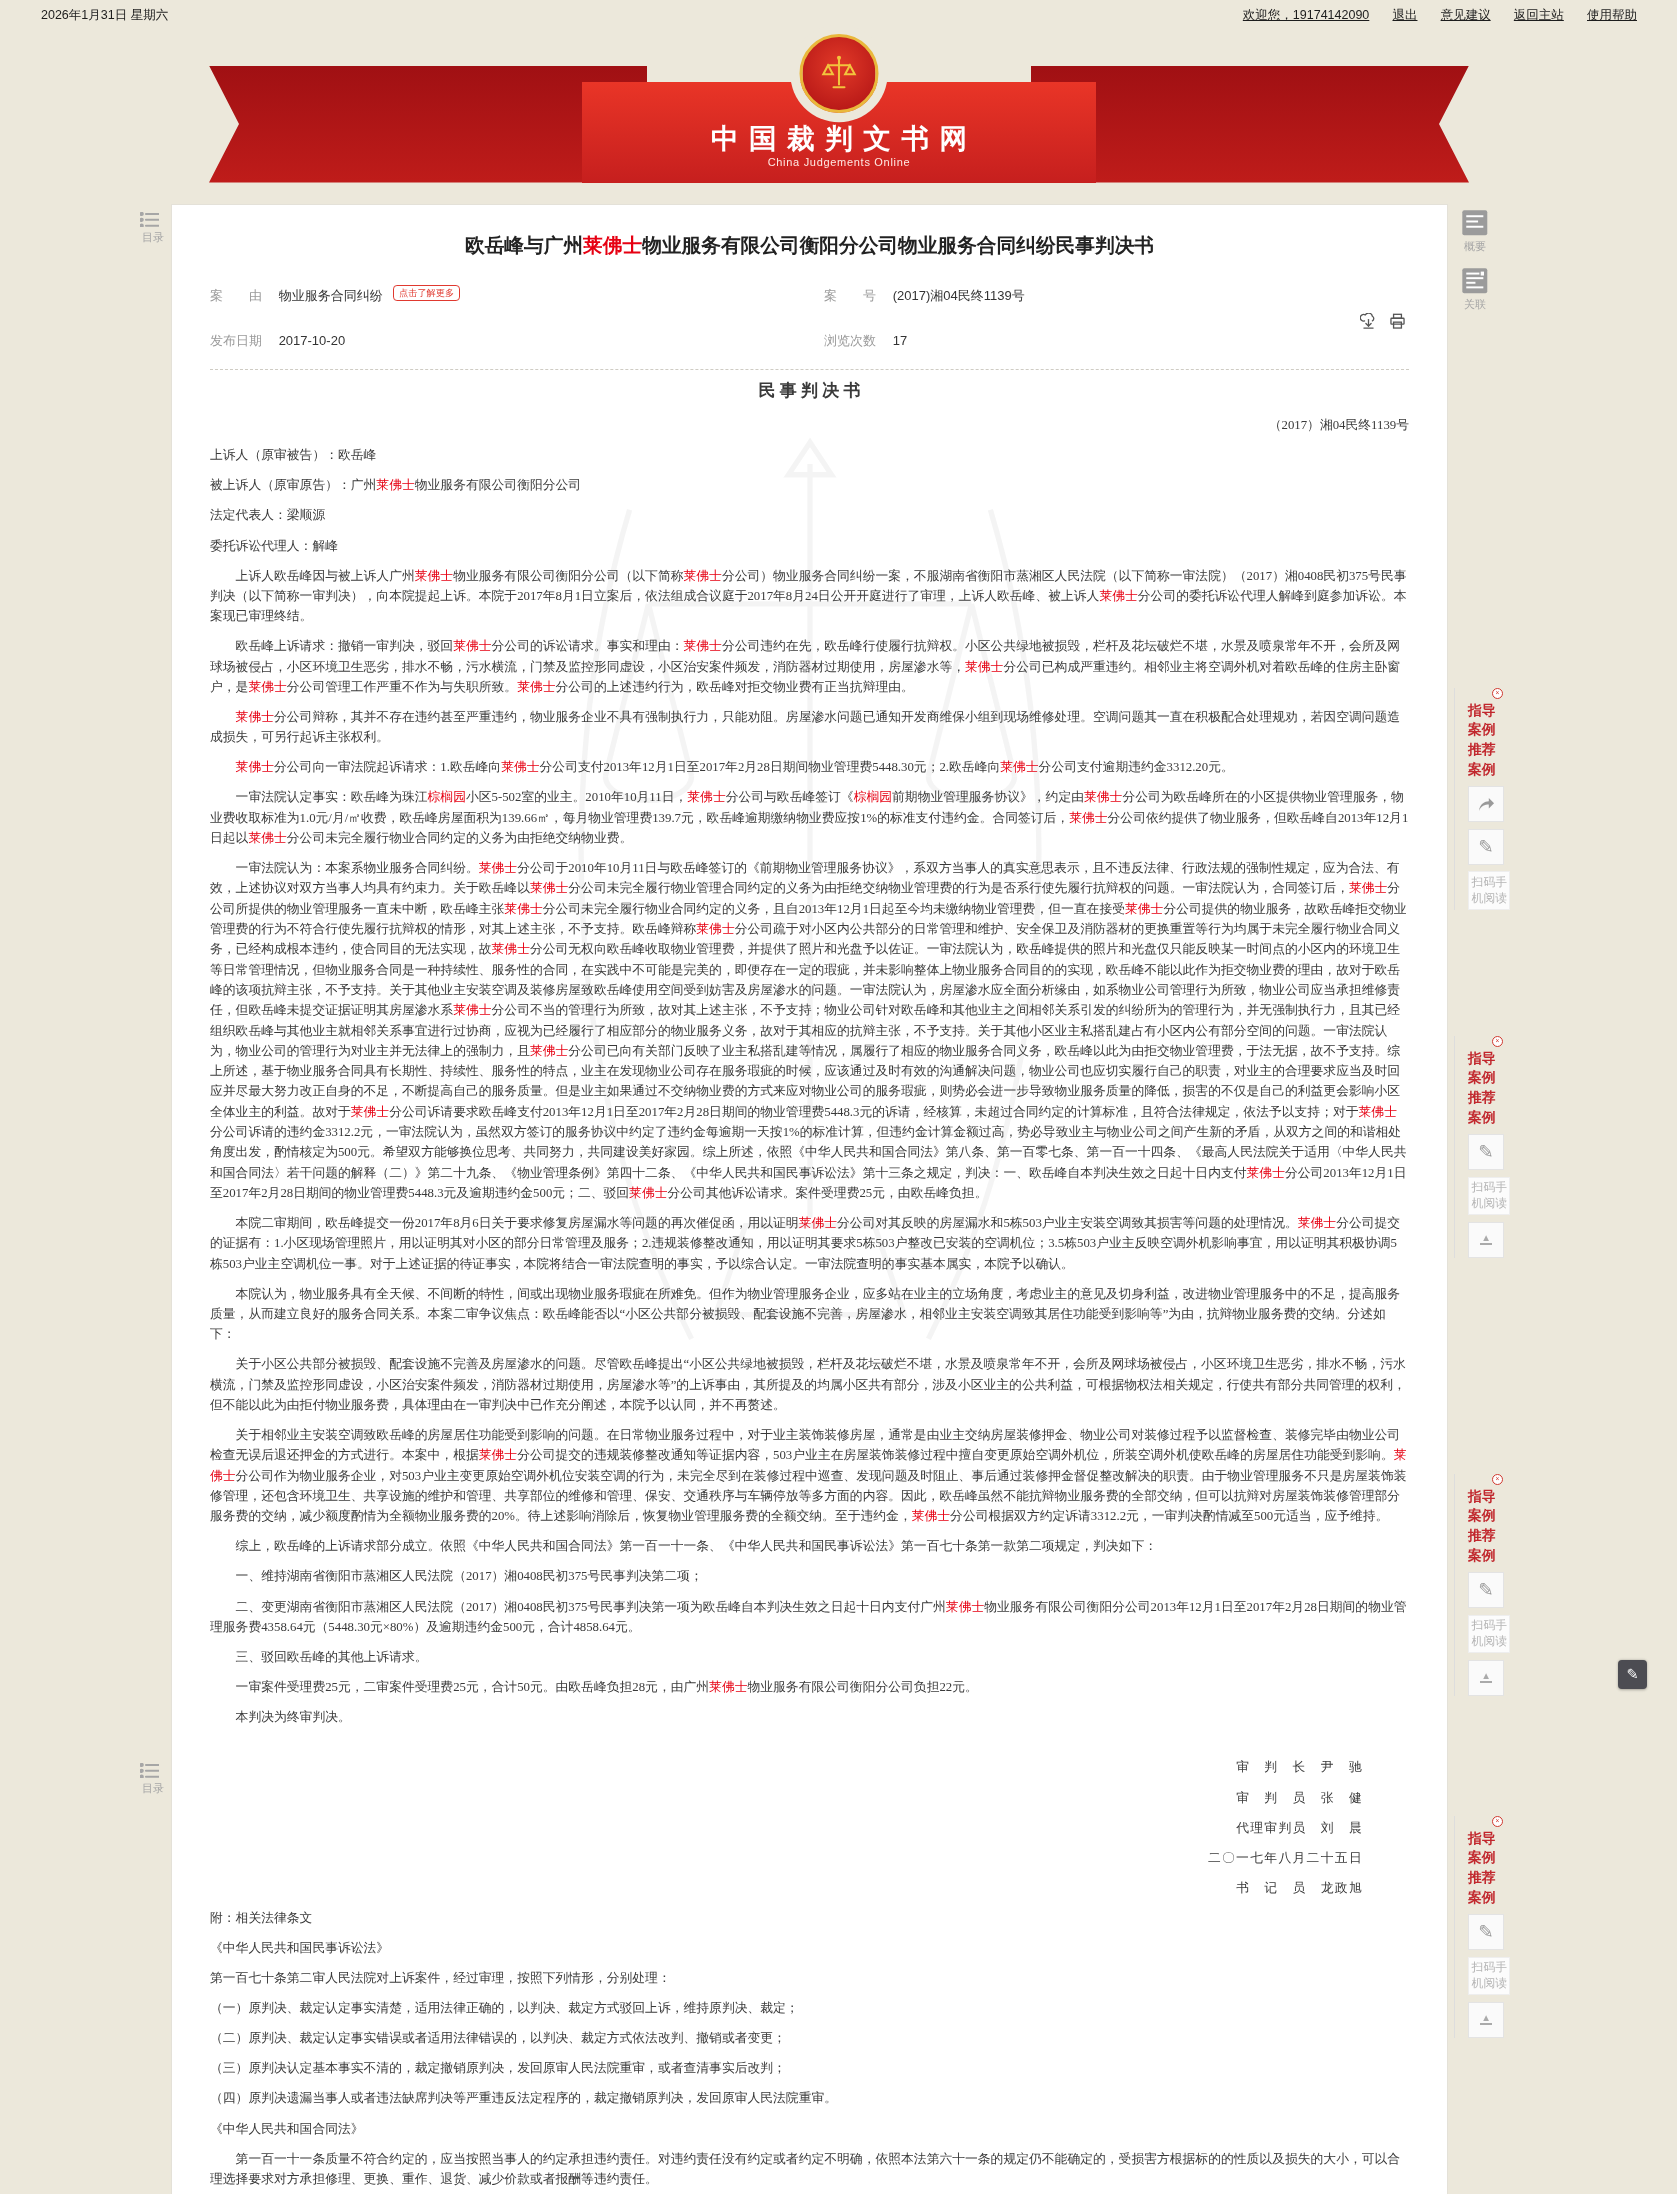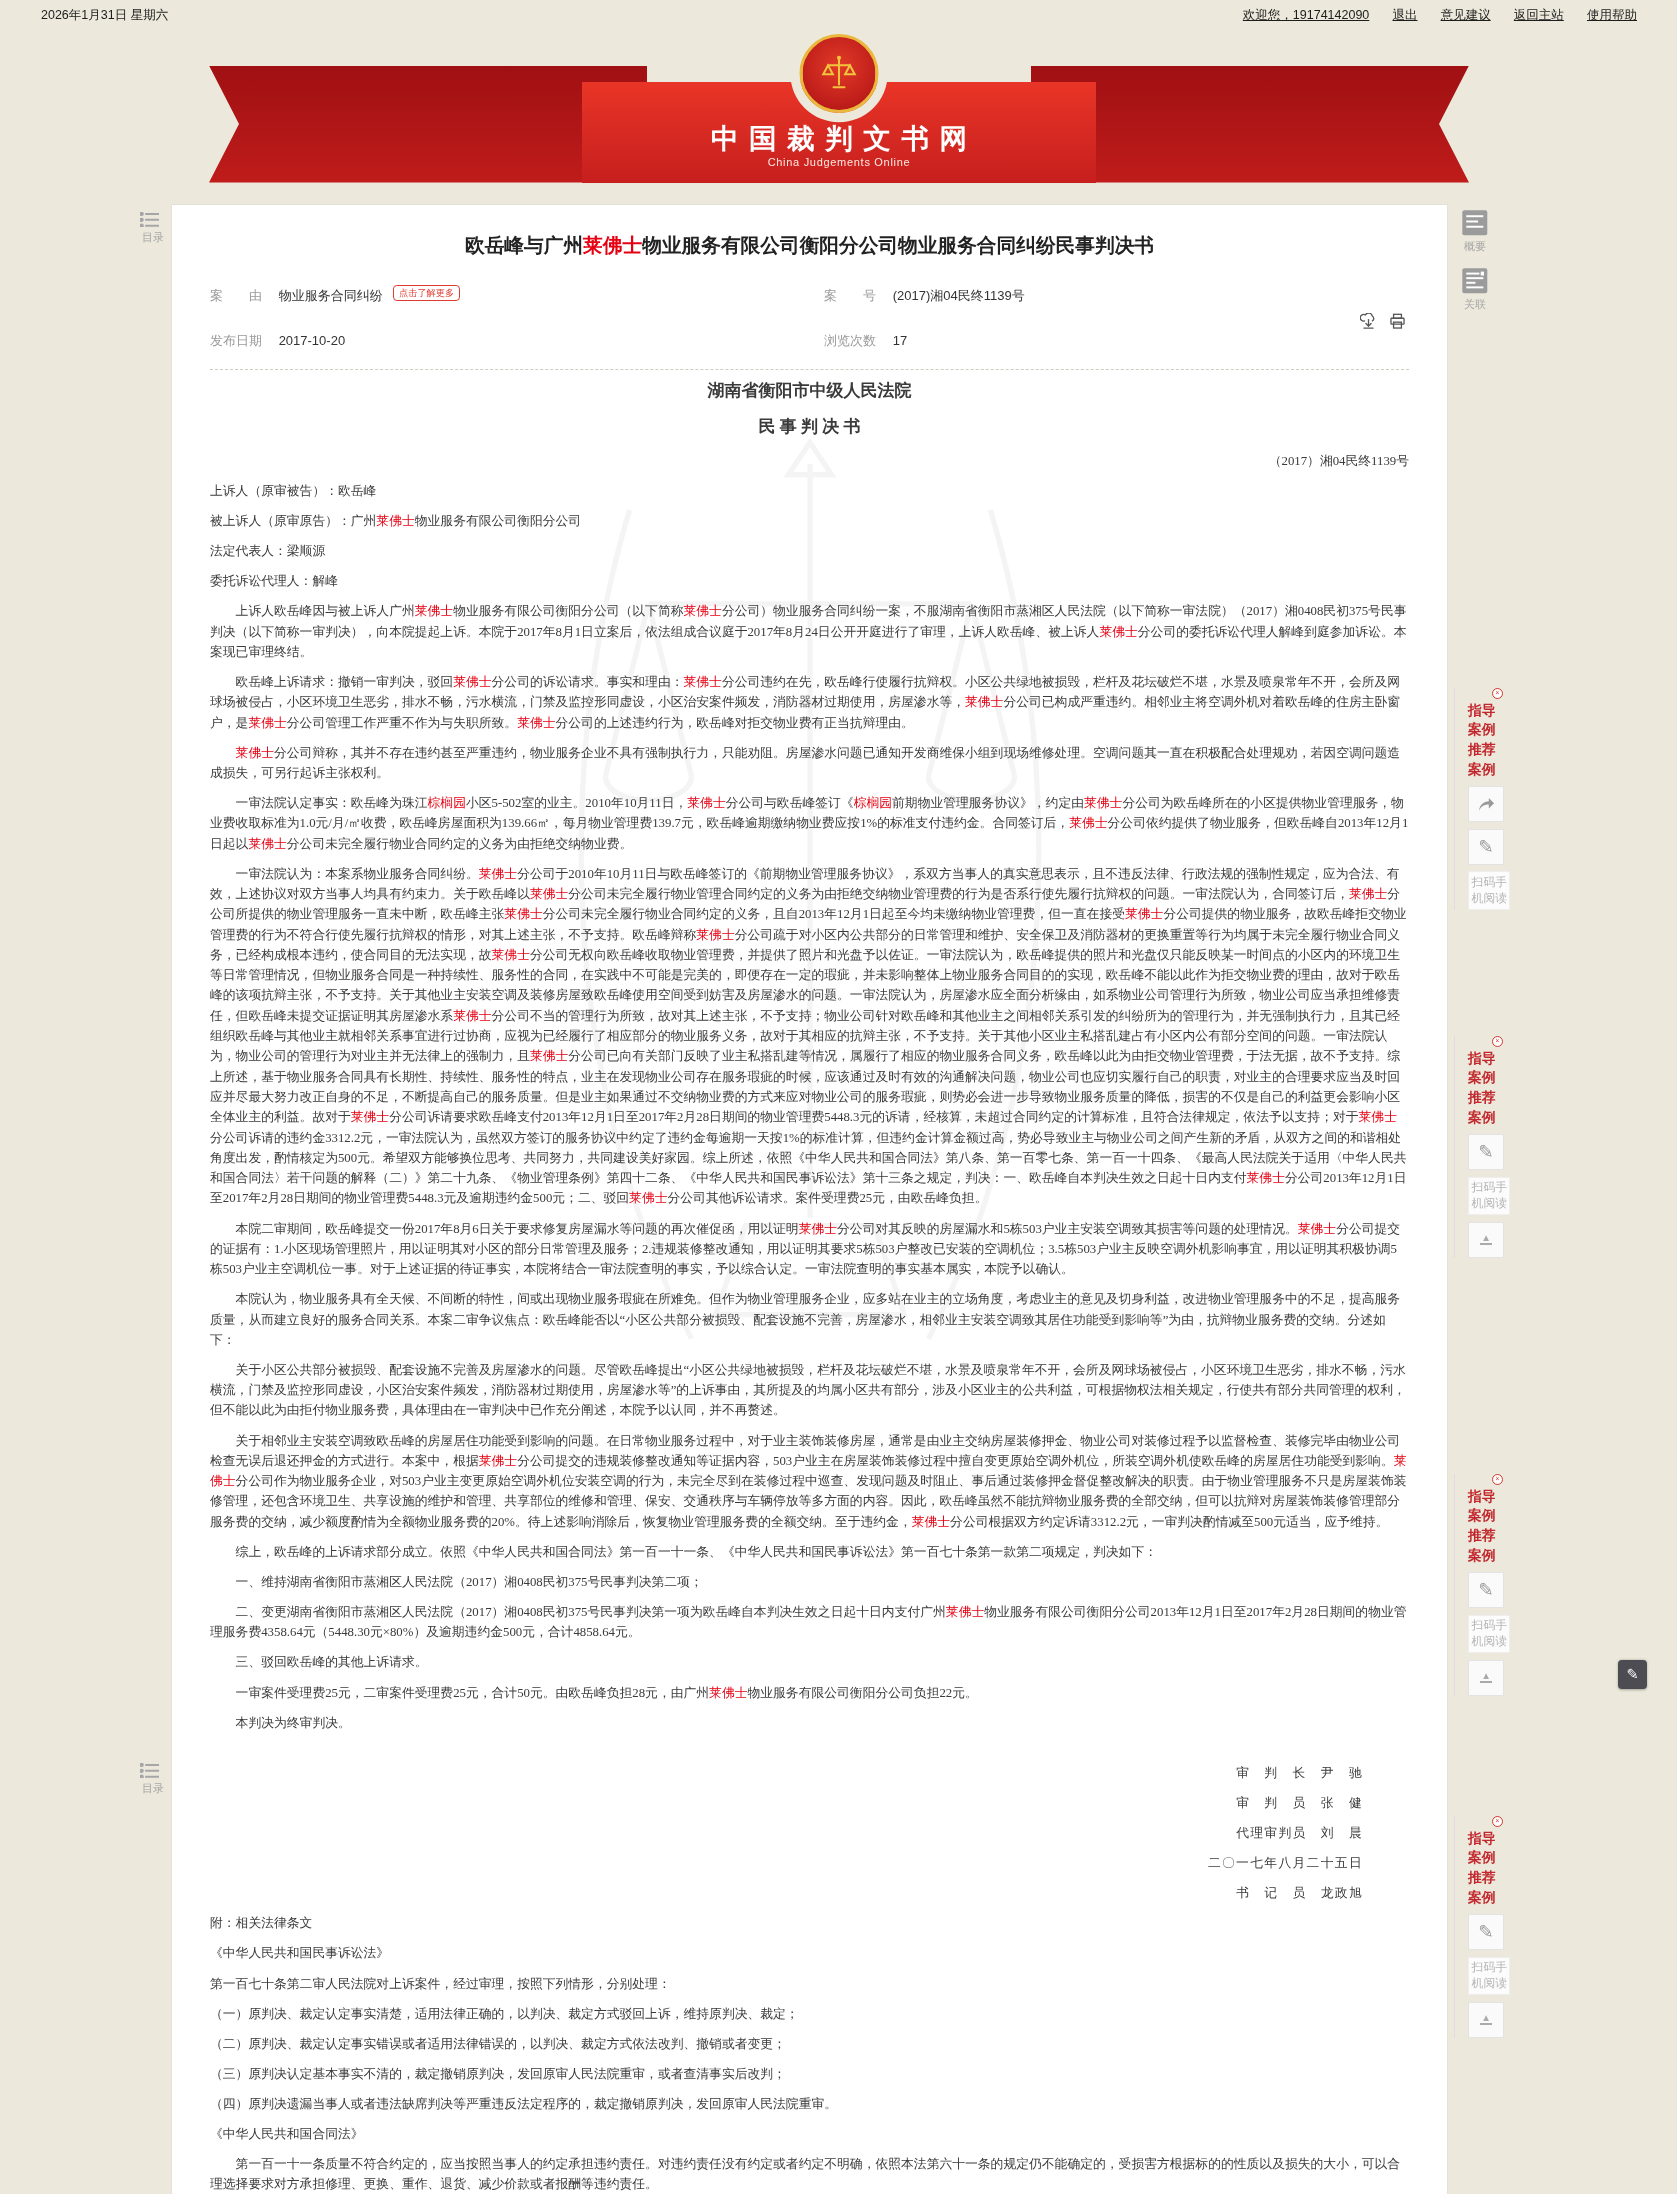--- a/index.html
+++ b/index.html
@@ -276,30 +276,30 @@
         <path d="M48 278 a32 18 0 0 0 64 0"></path>
         <path d="M320 150 l-32 128 m64 0 l-32 -128"></path>
         <path d="M288 278 a32 18 0 0 0 64 0"></path>
         <path d="M152 612 h96 l22 66 h-140 z"></path>
         <path d="M66 80 C12 260 12 500 112 696"></path>
         <path d="M334 80 C388 260 388 500 288 696"></path>
       </g>
     </svg>
 
     <div class="doc-body" id="doc-body">
-        <p class="dp center-big">湖南省衡阳市中级人民法院</p>
         <p class="dp center-big">民 事 判 决 书</p>
         <p class="dp right">（2017）湘04民终1139号</p>
         <p class="dp ">上诉人（原审被告）：欧岳峰</p>
         <p class="dp ">被上诉人（原审原告）：广州<span class="hl">莱佛士</span>物业服务有限公司衡阳分公司</p>
         <p class="dp ">法定代表人：梁顺源</p>
         <p class="dp ">委托诉讼代理人：解峰</p>
         <p class="dp indent">上诉人欧岳峰因与被上诉人广州<span class="hl">莱佛士</span>物业服务有限公司衡阳分公司（以下简称<span class="hl">莱佛士</span>分公司）物业服务合同纠纷一案，不服湖南省衡阳市蒸湘区人民法院（以下简称一审法院）（2017）湘0408民初375号民事判决（以下简称一审判决），向本院提起上诉。本院于2017年8月1日立案后，依法组成合议庭于2017年8月24日公开开庭进行了审理，上诉人欧岳峰、被上诉人<span class="hl">莱佛士</span>分公司的委托诉讼代理人解峰到庭参加诉讼。本案现已审理终结。</p>
         <p class="dp indent">欧岳峰上诉请求：撤销一审判决，驳回<span class="hl">莱佛士</span>分公司的诉讼请求。事实和理由：<span class="hl">莱佛士</span>分公司违约在先，欧岳峰行使履行抗辩权。小区公共绿地被损毁，栏杆及花坛破烂不堪，水景及喷泉常年不开，会所及网球场被侵占，小区环境卫生恶劣，排水不畅，污水横流，门禁及监控形同虚设，小区治安案件频发，消防器材过期使用，房屋渗水等，<span class="hl">莱佛士</span>分公司已构成严重违约。相邻业主将空调外机对着欧岳峰的住房主卧窗户，是<span class="hl">莱佛士</span>分公司管理工作严重不作为与失职所致。<span class="hl">莱佛士</span>分公司的上述违约行为，欧岳峰对拒交物业费有正当抗辩理由。</p>
         <p class="dp indent"><span class="hl">莱佛士</span>分公司辩称，其并不存在违约甚至严重违约，物业服务企业不具有强制执行力，只能劝阻。房屋渗水问题已通知开发商维保小组到现场维修处理。空调问题其一直在积极配合处理规劝，若因空调问题造成损失，可另行起诉主张权利。</p>
+        <p class="dp indent"><span class="hl">莱佛士</span>分公司向一审法院起诉请求：1.欧岳峰向<span class="hl">莱佛士</span>分公司支付2013年12月1日至2017年2月28日期间物业管理费5448.30元；2.欧岳峰向<span class="hl">莱佛士</span>分公司支付逾期违约金3312.20元。</p>
         <p class="dp indent">一审法院认定事实：欧岳峰为珠江<span class="hl">棕榈园</span>小区5-502室的业主。2010年10月11日，<span class="hl">莱佛士</span>分公司与欧岳峰签订《<span class="hl">棕榈园</span>前期物业管理服务协议》，约定由<span class="hl">莱佛士</span>分公司为欧岳峰所在的小区提供物业管理服务，物业费收取标准为1.0元/月/㎡收费，欧岳峰房屋面积为139.66㎡，每月物业管理费139.7元，欧岳峰逾期缴纳物业费应按1%的标准支付违约金。合同签订后，<span class="hl">莱佛士</span>分公司依约提供了物业服务，但欧岳峰自2013年12月1日起以<span class="hl">莱佛士</span>分公司未完全履行物业合同约定的义务为由拒绝交纳物业费。</p>
         <p class="dp indent">一审法院认为：本案系物业服务合同纠纷。<span class="hl">莱佛士</span>分公司于2010年10月11日与欧岳峰签订的《前期物业管理服务协议》，系双方当事人的真实意思表示，且不违反法律、行政法规的强制性规定，应为合法、有效，上述协议对双方当事人均具有约束力。关于欧岳峰以<span class="hl">莱佛士</span>分公司未完全履行物业管理合同约定的义务为由拒绝交纳物业管理费的行为是否系行使先履行抗辩权的问题。一审法院认为，合同签订后，<span class="hl">莱佛士</span>分公司所提供的物业管理服务一直未中断，欧岳峰主张<span class="hl">莱佛士</span>分公司未完全履行物业合同约定的义务，且自2013年12月1日起至今均未缴纳物业管理费，但一直在接受<span class="hl">莱佛士</span>分公司提供的物业服务，故欧岳峰拒交物业管理费的行为不符合行使先履行抗辩权的情形，对其上述主张，不予支持。欧岳峰辩称<span class="hl">莱佛士</span>分公司疏于对小区内公共部分的日常管理和维护、安全保卫及消防器材的更换重置等行为均属于未完全履行物业合同义务，已经构成根本违约，使合同目的无法实现，故<span class="hl">莱佛士</span>分公司无权向欧岳峰收取物业管理费，并提供了照片和光盘予以佐证。一审法院认为，欧岳峰提供的照片和光盘仅只能反映某一时间点的小区内的环境卫生等日常管理情况，但物业服务合同是一种持续性、服务性的合同，在实践中不可能是完美的，即便存在一定的瑕疵，并未影响整体上物业服务合同目的的实现，欧岳峰不能以此作为拒交物业费的理由，故对于欧岳峰的该项抗辩主张，不予支持。关于其他业主安装空调及装修房屋致欧岳峰使用空间受到妨害及房屋渗水的问题。一审法院认为，房屋渗水应全面分析缘由，如系物业公司管理行为所致，物业公司应当承担维修责任，但欧岳峰未提交证据证明其房屋渗水系<span class="hl">莱佛士</span>分公司不当的管理行为所致，故对其上述主张，不予支持；物业公司针对欧岳峰和其他业主之间相邻关系引发的纠纷所为的管理行为，并无强制执行力，且其已经组织欧岳峰与其他业主就相邻关系事宜进行过协商，应视为已经履行了相应部分的物业服务义务，故对于其相应的抗辩主张，不予支持。关于其他小区业主私搭乱建占有小区内公有部分空间的问题。一审法院认为，物业公司的管理行为对业主并无法律上的强制力，且<span class="hl">莱佛士</span>分公司已向有关部门反映了业主私搭乱建等情况，属履行了相应的物业服务合同义务，欧岳峰以此为由拒交物业管理费，于法无据，故不予支持。综上所述，基于物业服务合同具有长期性、持续性、服务性的特点，业主在发现物业公司存在服务瑕疵的时候，应该通过及时有效的沟通解决问题，物业公司也应切实履行自己的职责，对业主的合理要求应当及时回应并尽最大努力改正自身的不足，不断提高自己的服务质量。但是业主如果通过不交纳物业费的方式来应对物业公司的服务瑕疵，则势必会进一步导致物业服务质量的降低，损害的不仅是自己的利益更会影响小区全体业主的利益。故对于<span class="hl">莱佛士</span>分公司诉请要求欧岳峰支付2013年12月1日至2017年2月28日期间的物业管理费5448.3元的诉请，经核算，未超过合同约定的计算标准，且符合法律规定，依法予以支持；对于<span class="hl">莱佛士</span>分公司诉请的违约金3312.2元，一审法院认为，虽然双方签订的服务协议中约定了违约金每逾期一天按1%的标准计算，但违约金计算金额过高，势必导致业主与物业公司之间产生新的矛盾，从双方之间的和谐相处角度出发，酌情核定为500元。希望双方能够换位思考、共同努力，共同建设美好家园。综上所述，依照《中华人民共和国合同法》第八条、第一百零七条、第一百一十四条、《最高人民法院关于适用〈中华人民共和国合同法〉若干问题的解释（二）》第二十九条、《物业管理条例》第四十二条、《中华人民共和国民事诉讼法》第十三条之规定，判决：一、欧岳峰自本判决生效之日起十日内支付<span class="hl">莱佛士</span>分公司2013年12月1日至2017年2月28日期间的物业管理费5448.3元及逾期违约金500元；二、驳回<span class="hl">莱佛士</span>分公司其他诉讼请求。案件受理费25元，由欧岳峰负担。</p>
         <p class="dp indent">本院二审期间，欧岳峰提交一份2017年8月6日关于要求修复房屋漏水等问题的再次催促函，用以证明<span class="hl">莱佛士</span>分公司对其反映的房屋漏水和5栋503户业主安装空调致其损害等问题的处理情况。<span class="hl">莱佛士</span>分公司提交的证据有：1.小区现场管理照片，用以证明其对小区的部分日常管理及服务；2.违规装修整改通知，用以证明其要求5栋503户整改已安装的空调机位；3.5栋503户业主反映空调外机影响事宜，用以证明其积极协调5栋503户业主空调机位一事。对于上述证据的待证事实，本院将结合一审法院查明的事实，予以综合认定。一审法院查明的事实基本属实，本院予以确认。</p>
         <p class="dp indent">本院认为，物业服务具有全天候、不间断的特性，间或出现物业服务瑕疵在所难免。但作为物业管理服务企业，应多站在业主的立场角度，考虑业主的意见及切身利益，改进物业管理服务中的不足，提高服务质量，从而建立良好的服务合同关系。本案二审争议焦点：欧岳峰能否以“小区公共部分被损毁、配套设施不完善，房屋渗水，相邻业主安装空调致其居住功能受到影响等”为由，抗辩物业服务费的交纳。分述如下：</p>
         <p class="dp indent">关于小区公共部分被损毁、配套设施不完善及房屋渗水的问题。尽管欧岳峰提出“小区公共绿地被损毁，栏杆及花坛破烂不堪，水景及喷泉常年不开，会所及网球场被侵占，小区环境卫生恶劣，排水不畅，污水横流，门禁及监控形同虚设，小区治安案件频发，消防器材过期使用，房屋渗水等”的上诉事由，其所提及的均属小区共有部分，涉及小区业主的公共利益，可根据物权法相关规定，行使共有部分共同管理的权利，但不能以此为由拒付物业服务费，具体理由在一审判决中已作充分阐述，本院予以认同，并不再赘述。</p>
         <p class="dp indent">关于相邻业主安装空调致欧岳峰的房屋居住功能受到影响的问题。在日常物业服务过程中，对于业主装饰装修房屋，通常是由业主交纳房屋装修押金、物业公司对装修过程予以监督检查、装修完毕由物业公司检查无误后退还押金的方式进行。本案中，根据<span class="hl">莱佛士</span>分公司提交的违规装修整改通知等证据内容，503户业主在房屋装饰装修过程中擅自变更原始空调外机位，所装空调外机使欧岳峰的房屋居住功能受到影响。<span class="hl">莱佛士</span>分公司作为物业服务企业，对503户业主变更原始空调外机位安装空调的行为，未完全尽到在装修过程中巡查、发现问题及时阻止、事后通过装修押金督促整改解决的职责。由于物业管理服务不只是房屋装饰装修管理，还包含环境卫生、共享设施的维护和管理、共享部位的维修和管理、保安、交通秩序与车辆停放等多方面的内容。因此，欧岳峰虽然不能抗辩物业服务费的全部交纳，但可以抗辩对房屋装饰装修管理部分服务费的交纳，减少额度酌情为全额物业服务费的20%。待上述影响消除后，恢复物业管理服务费的全额交纳。至于违约金，<span class="hl">莱佛士</span>分公司根据双方约定诉请3312.2元，一审判决酌情减至500元适当，应予维持。</p>
         <p class="dp indent">综上，欧岳峰的上诉请求部分成立。依照《中华人民共和国合同法》第一百一十一条、《中华人民共和国民事诉讼法》第一百七十条第一款第二项规定，判决如下：</p>
         <p class="dp indent">一、维持湖南省衡阳市蒸湘区人民法院（2017）湘0408民初375号民事判决第二项；</p>
         <p class="dp indent">二、变更湖南省衡阳市蒸湘区人民法院（2017）湘0408民初375号民事判决第一项为欧岳峰自本判决生效之日起十日内支付广州<span class="hl">莱佛士</span>物业服务有限公司衡阳分公司2013年12月1日至2017年2月28日期间的物业管理服务费4358.64元（5448.30元×80%）及逾期违约金500元，合计4858.64元。</p>
         <p class="dp indent">三、驳回欧岳峰的其他上诉请求。</p>

